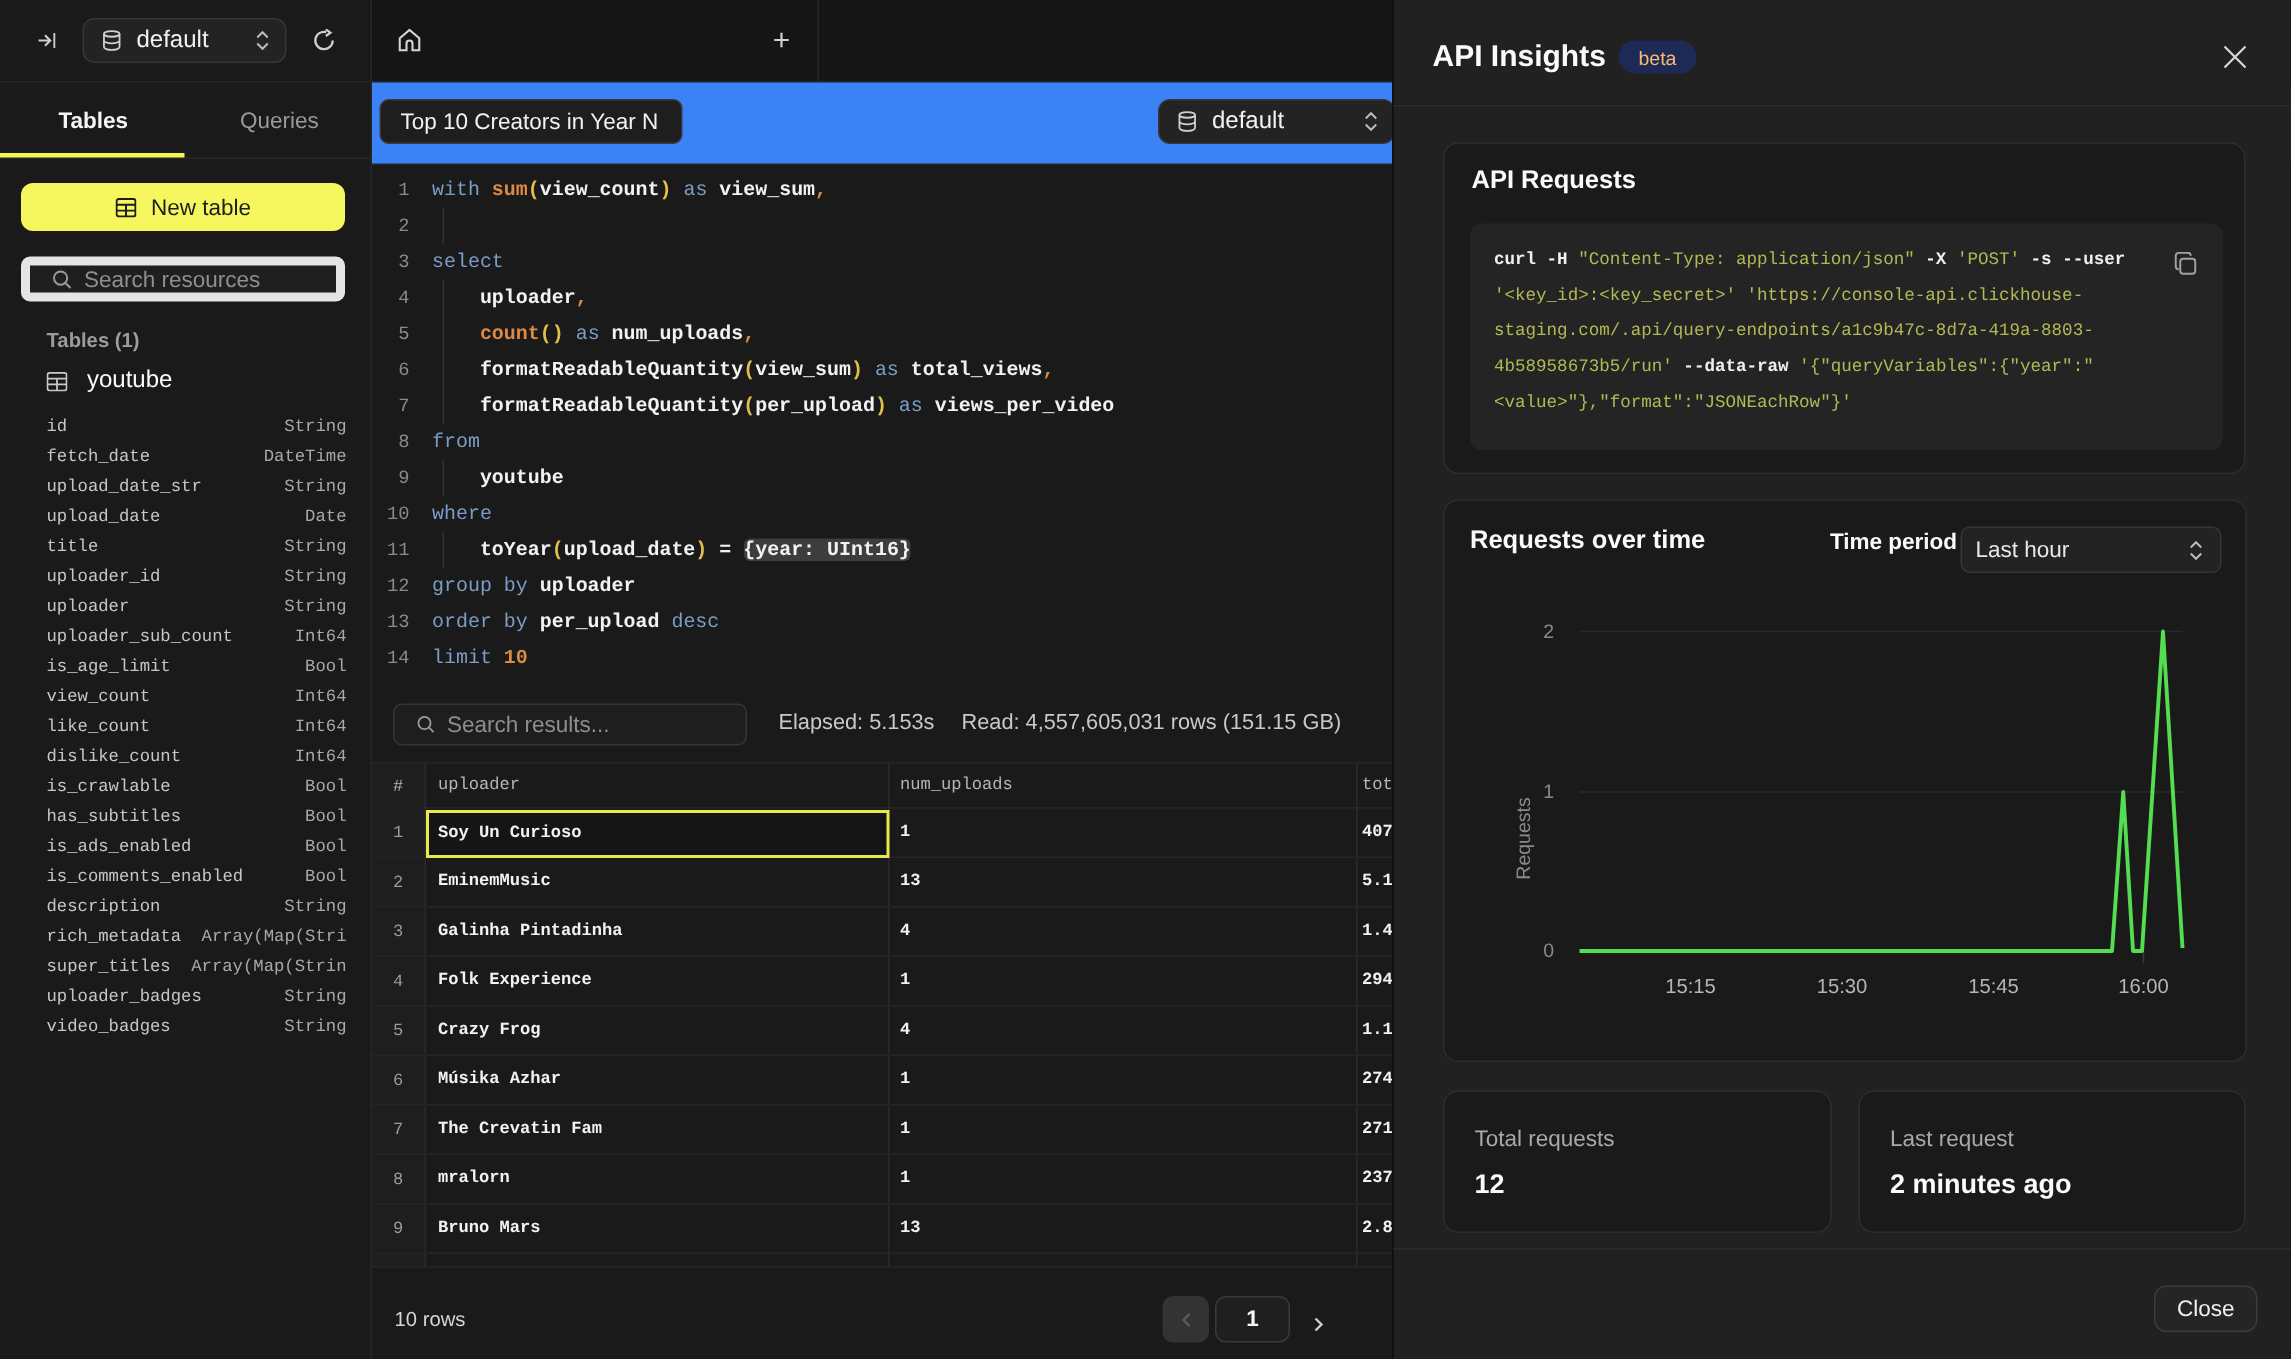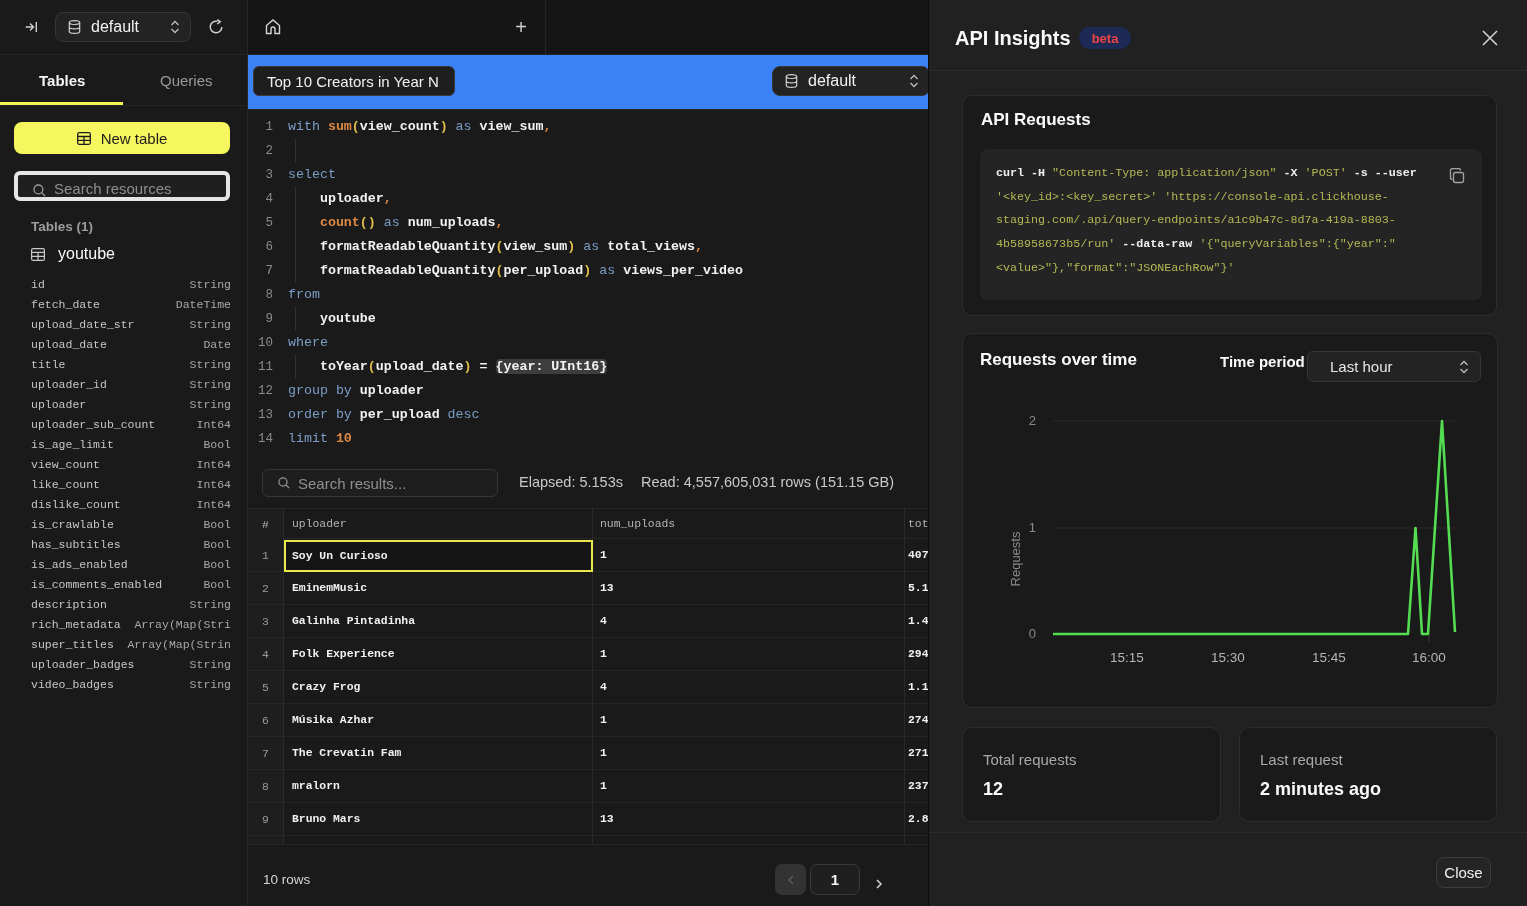--- a/index.html
+++ b/index.html
@@ -9,21 +9,21 @@
 
 #hdrL{position:absolute;left:0;top:0;width:248px;height:55px;border-bottom:1px solid #262626;border-right:1px solid #262626;background:#1a1a1a}
 #selDefault{position:absolute;left:55px;top:12px;width:136px;height:30px;background:#232323;border:1px solid #363636;border-radius:8px;display:flex;align-items:center}
 
 #sidebar{position:absolute;left:0;top:55px;width:248px;height:851px;background:#1a1a1a;border-right:1px solid #262626}
 #sideTabs{position:absolute;left:0;top:0;width:247px;height:51px;border-bottom:1px solid #262626}
 #tabTables{position:absolute;left:39px;top:17px;font-size:15px;font-weight:700;color:#f5f5f5}
 #tabQueries{position:absolute;left:160px;top:17px;font-size:15px;color:#9a9a9a}
 #yellowBar{position:absolute;left:0;top:47px;width:123px;height:3px;background:#f3f552}
 #btnNewTable{position:absolute;left:14px;top:67px;width:216px;height:32px;background:#f6f75e;border-radius:8px;color:#1d1d1d;display:flex;align-items:center;justify-content:center;font-size:15px;font-weight:500}
-#searchRes{position:absolute;left:14px;top:116px;width:216px;height:30px;background:#1f1f1f;border:4px solid #e5e5e5;border-radius:6px;display:flex;align-items:flex-end;color:#8f8f8f;font-size:15px}
+#searchRes{position:absolute;left:14px;top:116px;width:216px;height:30px;background:#1f1f1f;border:6px solid #e5e5e5;border-radius:6px;display:flex;align-items:center;color:#8f8f8f;font-size:15px}
 #lblTables{position:absolute;left:31px;top:164px;font-size:13.5px;font-weight:700;color:#9c9c9c}
 #rowYoutube{position:absolute;left:31px;top:189px;height:20px;display:flex;align-items:center;color:#fafafa;font-size:16px}
 #cols{position:absolute;left:31px;top:220px;width:200px}
 .crow{height:20px;display:flex;font-size:11.5px;line-height:20px}
 .crow .cn{color:#c6c6c6}
 .crow .ct{margin-left:auto;color:#a8a8a8}
 
 #tabbar{position:absolute;left:248px;top:0;width:1279px;height:55px;background:#151515;border-bottom:1px solid #262626}
 #homeBtn{position:absolute;left:10px;top:12px;width:30px;height:30px;display:flex;align-items:center;justify-content:center}
 #activeTab{position:absolute;left:48px;top:0;width:200px;height:55px;background:#1f1f1f;display:flex;align-items:center}
@@ -56,41 +56,41 @@
 .tc1{position:absolute;left:44px;top:0;height:33px;line-height:33px;color:#f2f2f2;font-weight:700}
 .tc2{position:absolute;left:352px;top:0;height:33px;line-height:33px;color:#f2f2f2;font-weight:700}
 .tc3{position:absolute;left:660px;top:0;height:33px;line-height:33px;color:#f2f2f2;font-weight:700}
 .vline1{position:absolute;left:344px;top:0;width:1px;height:33px;background:#2a2a2a}
 .vline2{position:absolute;left:656px;top:0;width:1px;height:33px;background:#2a2a2a}
 #selcell{position:absolute;left:36px;top:84px;width:309px;height:33px;border:2px solid #e8e84f;background:#151515}
 #rfooter{position:absolute;left:0;top:390px;width:692px;height:60px}
 
 #panel{position:absolute;left:928px;top:0;width:599px;height:906px;background:#212121;border-left:1px solid #0d0d0d}
 #pTitle{position:absolute;left:26px;top:27px;font-size:20px;font-weight:700;color:#fafafa}
-#beta{position:absolute;left:150px;top:27px;width:52px;height:22px;background:#1d2a55;border-radius:11px;color:#ef4444;font-size:13px;font-weight:700;display:flex;align-items:center;justify-content:center}
+#beta{position:absolute;left:150px;top:27px;width:52px;height:22px;background:#1d2a55;border-radius:11px;color:#fdba74;font-size:13px;font-weight:400;display:flex;align-items:center;justify-content:center}
 #pClose{position:absolute;left:552px;top:29px;width:18px;height:18px}
 #pHdrLine{position:absolute;left:0;top:70px;width:599px;height:1px;background:#2c2c2c}
 .card{position:absolute;background:#1a1a1a;border:1px solid #2d2d2d;border-radius:10px}
 #card1{left:33px;top:95px;width:535px;height:221px}
 #card1 h3{position:absolute;left:18px;top:14px;font-size:17px;font-weight:700;color:#fafafa}
 #codeblk{position:absolute;left:17px;top:53px;width:502px;height:151px;background:#242424;border-radius:8px;font-family:"Liberation Mono",monospace;font-size:11.7px;color:#b3b954;padding:17px 14px 0 16px}
 #codeblk .w{color:#f0f0f0;font-weight:700}
 #codeblk div{height:23.7px;white-space:pre}
 #copyIco{position:absolute;left:486px;top:72px;width:16px;height:16px}
 #card2{left:33px;top:333px;width:536px;height:375px}
 #card2 h3{position:absolute;left:17px;top:16px;font-size:17px;font-weight:700;color:#fafafa}
 #tpLbl{position:absolute;left:257px;top:19px;font-size:15px;font-weight:700;color:#fafafa}
 #tpSel{position:absolute;left:344px;top:17px;width:174px;height:31px;background:#232323;border:1px solid #363636;border-radius:6px;display:flex;align-items:center;font-size:15px;color:#e8e8e8}
 #chart{position:absolute;left:0;top:60px;width:536px;height:290px}
 #card3{left:33px;top:727px;width:259px;height:95px}
 #card4{left:310px;top:727px;width:258px;height:95px}
 .statLbl{position:absolute;left:20px;top:23px;font-size:15px;color:#a9a9a9}
 .statVal{position:absolute;left:20px;top:51px;font-size:18px;font-weight:700;color:#fafafa}
 #pFootLine{position:absolute;left:0;top:832px;width:599px;height:1px;background:#2c2c2c}
-#btnClose{position:absolute;left:507px;top:857px;width:55px;height:31px;background:#252525;border:1px solid #3c3c3c;border-radius:8px;display:flex;align-items:center;justify-content:center;font-size:15px;color:#f0f0f0}
+#btnClose{position:absolute;left:507px;top:857px;width:69px;height:31px;background:#252525;border:1px solid #3c3c3c;border-radius:8px;display:flex;align-items:center;justify-content:center;font-size:15px;color:#f0f0f0}
 </style></head>
 <body>
 <div id="app">
 
 <div id="hdrL">
   <svg class="abs" style="left:25px;top:21px" width="12" height="12" viewBox="0 0 12 12" fill="none" stroke="#cfcfcf" stroke-width="1.4">
         <path d="M0.7 6 H8.2 M5 2.5 L8.5 6 L5 9.5 M11.3 1 V11"></path>
       </svg>
   <div id="selDefault">
     <svg style="margin-left:12px" width="13" height="14" viewBox="0 0 13 14" fill="none" stroke="#d0d0d0" stroke-width="1.2">
@@ -405,21 +405,21 @@
     <svg id="copyIco" viewBox="0 0 16 16" fill="none" stroke="#a2a2a2" stroke-width="1.3">
           <rect x="4.5" y="4.5" width="10" height="10" rx="2"></rect>
           <path d="M11.5 2.5 a2 2 0 0 0-2-2 H3.5 a2 2 0 0 0-2 2 V9.5 a2 2 0 0 0 2 2"></path>
         </svg>
   </div>
 
   <div class="card" id="card2">
     <h3>Requests over time</h3>
     <div id="tpLbl">Time period</div>
     <div id="tpSel">
-      <span style="margin-left:22px">Last hour</span>
+      <span style="margin-left:9px">Last hour</span>
       <svg style="margin-left:auto;margin-right:11px" width="10" height="14" viewBox="0 0 10 14" fill="none" stroke="#bdbdbd" stroke-width="1.3">
             <path d="M1.5 5 L5 1.5 L8.5 5 M1.5 9 L5 12.5 L8.5 9"></path>
           </svg>
     </div>
     <div id="chart">
       <svg width="536" height="290" viewBox="0 0 536 290">
         <line x1="90" y1="27" x2="492" y2="27" stroke="#2a2a2a" stroke-width="1"></line>
         <line x1="90" y1="134" x2="492" y2="134" stroke="#2a2a2a" stroke-width="1"></line>
         <line x1="466" y1="240" x2="466" y2="248" stroke="#3a3a3a" stroke-width="1"></line>
         <text x="73" y="31" fill="#8a8a8a" font-size="13" text-anchor="end" font-family="Liberation Sans">2</text>

